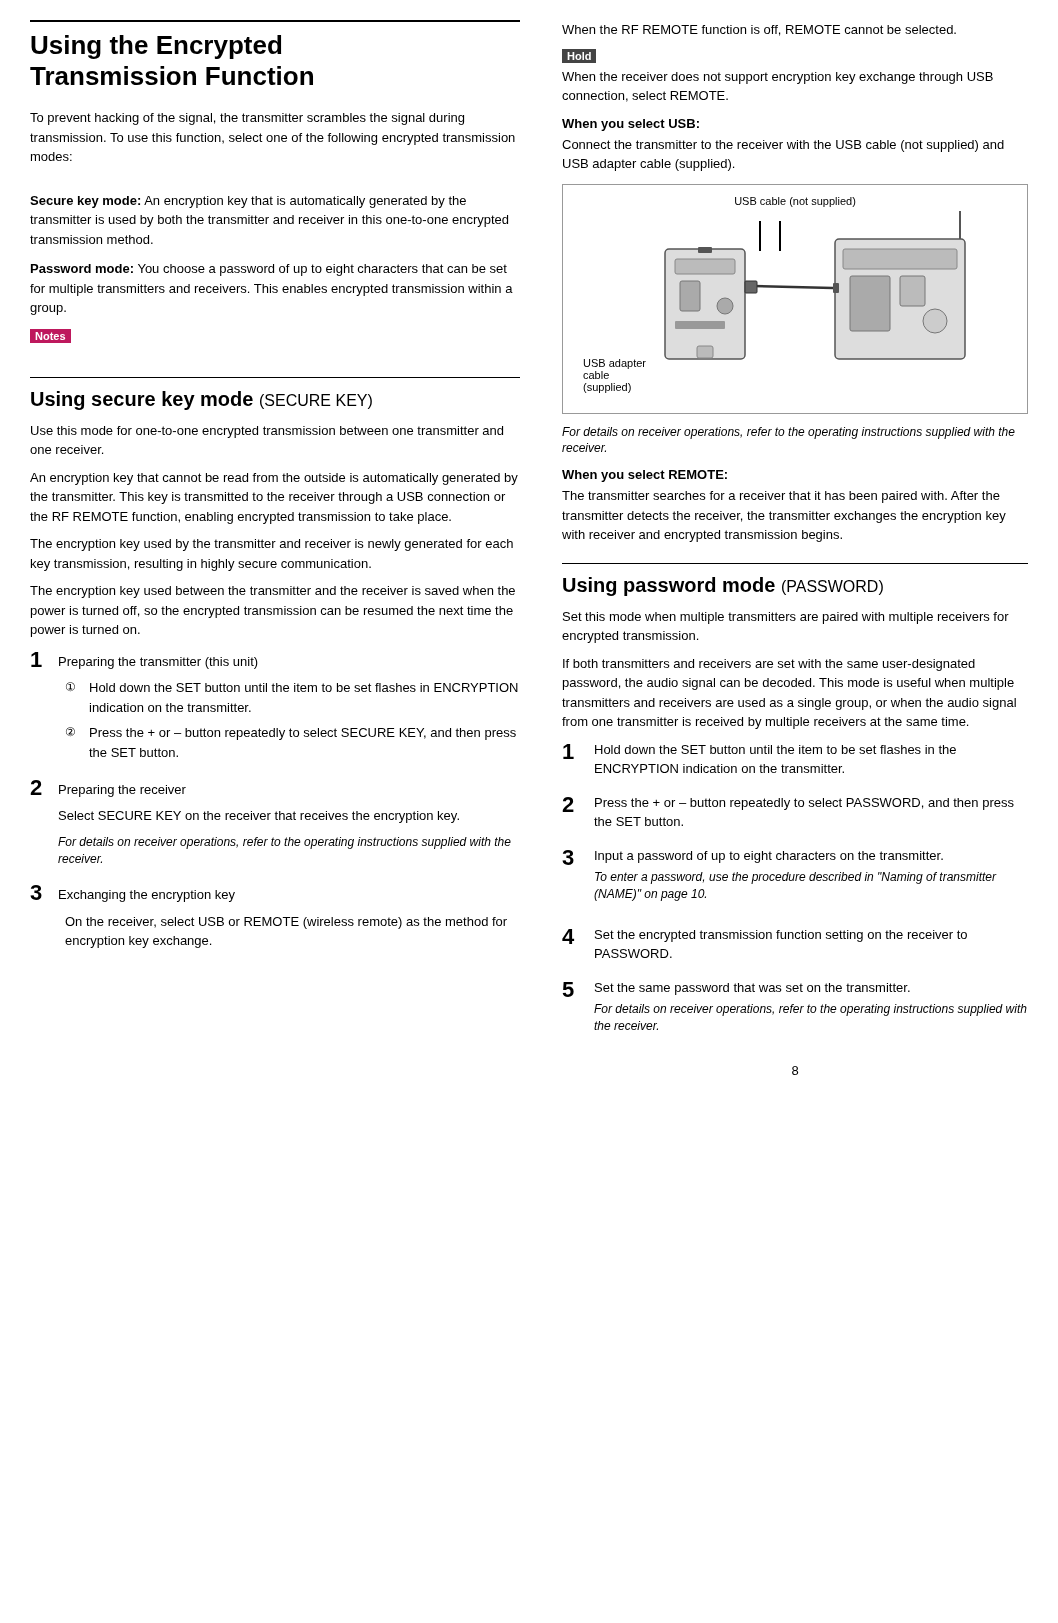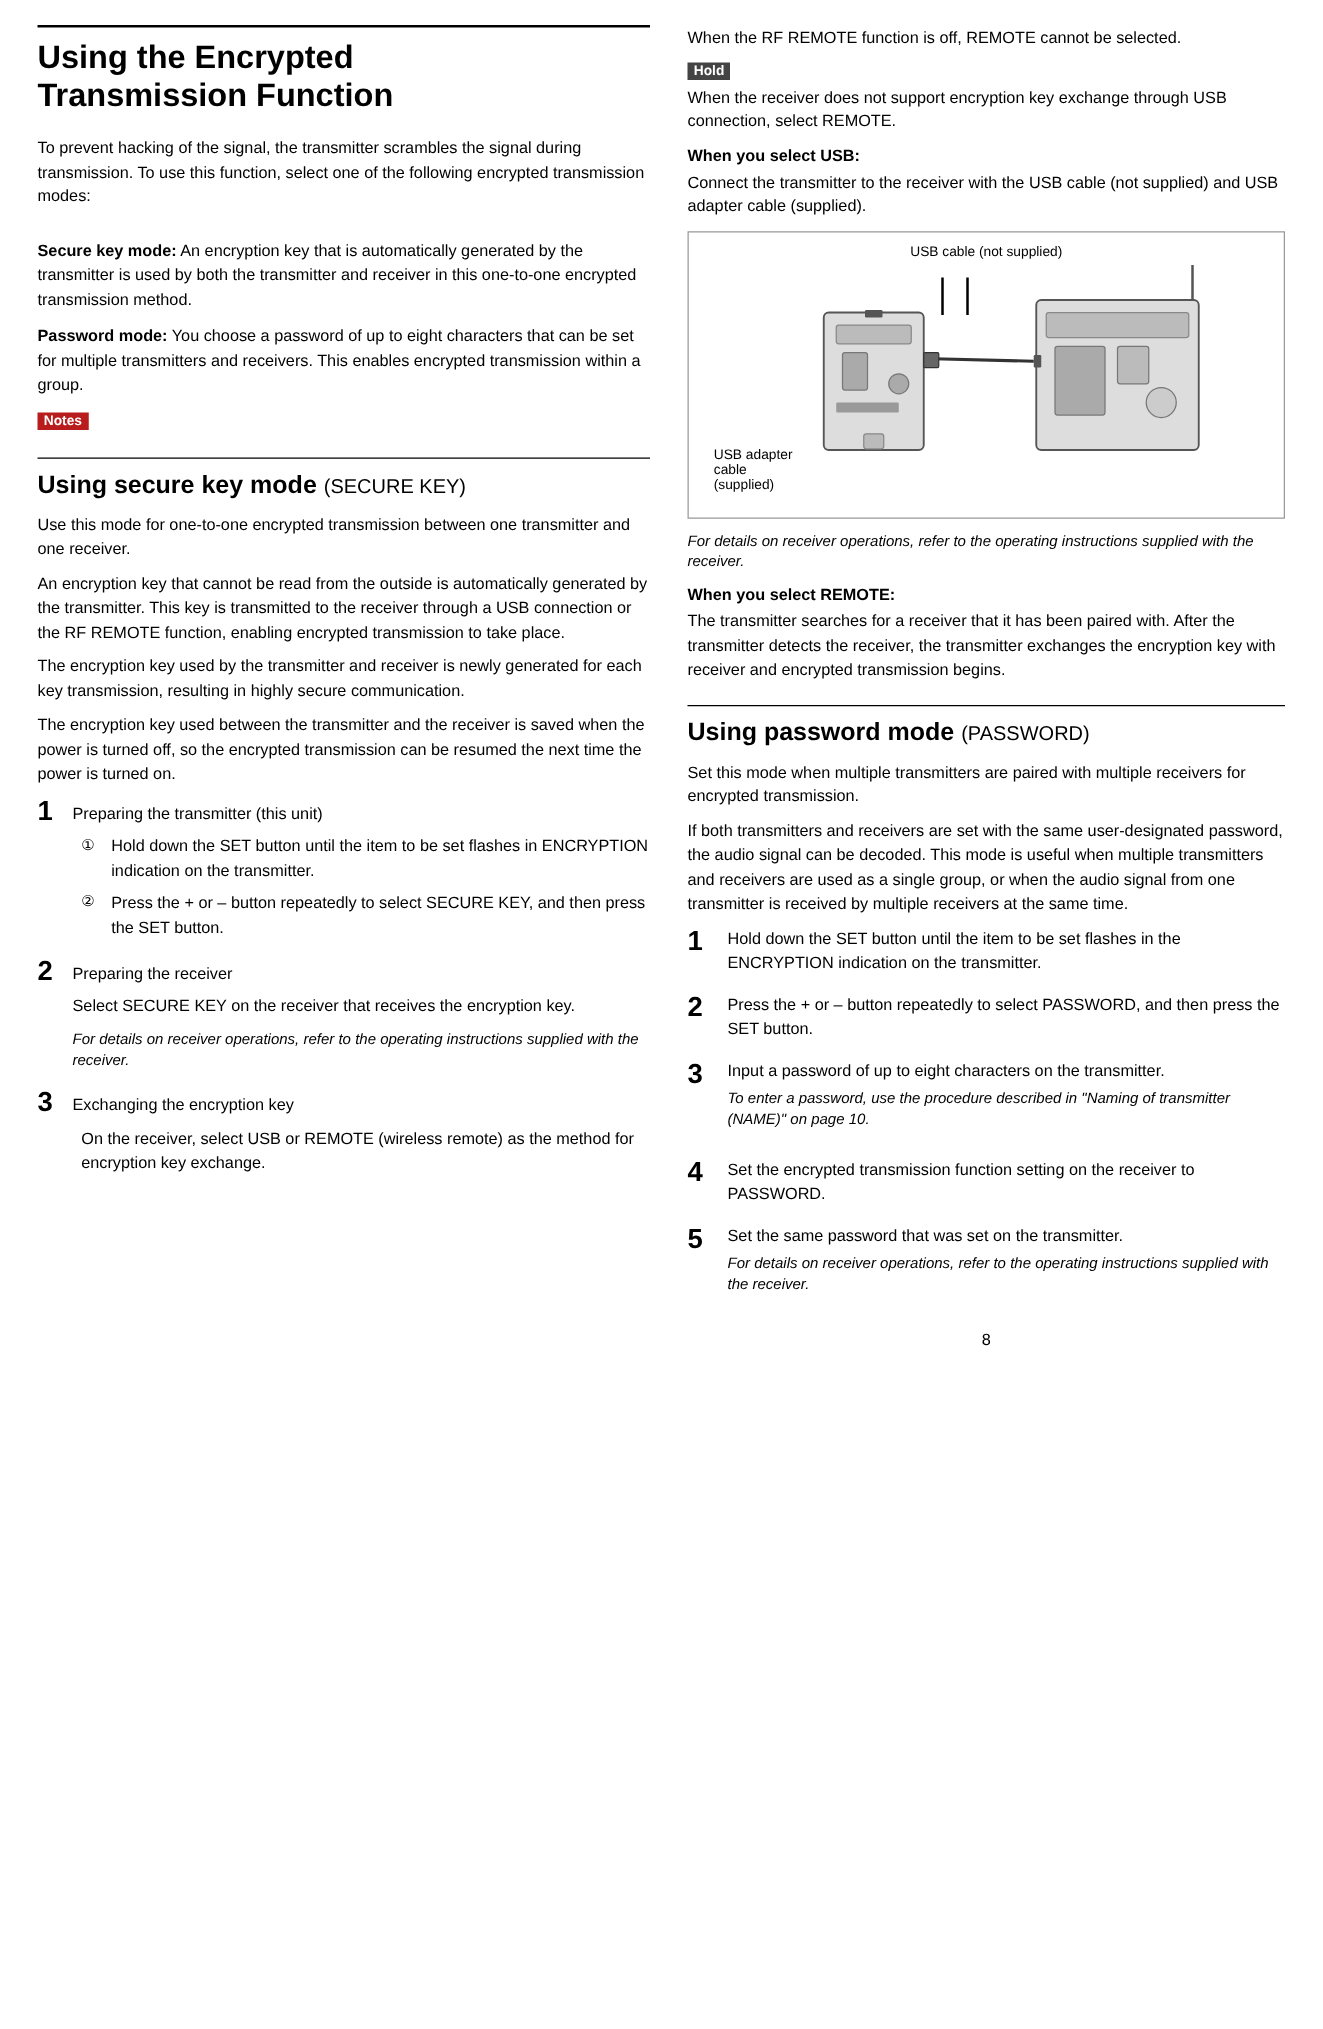--- a/index.html
+++ b/index.html
@@ -11,21 +11,21 @@
       width: 1058px;
       min-height: 1623px;
       padding: 0;
     }
     .page {
       display: flex;
       flex-direction: row;
       width: 1058px;
       min-height: 1623px;
       padding: 20px 30px 30px 30px;
-      gap: 30px;
+      gap: 42px;
     }
     .left-col {
       width: 490px;
       flex-shrink: 0;
     }
     .right-col {
       flex: 1;
     }
     hr.top-rule {
       border: none;
@@ -51,26 +51,26 @@
     .mode-desc {
       font-size: 13px;
       line-height: 1.5;
       margin-bottom: 10px;
     }
     .mode-desc b {
       font-weight: bold;
     }
     .notes-badge {
       display: inline-block;
-      background: #b91c1c;
+      background: #be185d;
       color: #fff;
       font-size: 11px;
       font-weight: bold;
       padding: 1px 5px;
-      margin-bottom: 4px;
+      margin-bottom: 16px;
     }
     .note-badge {
       display: inline-block;
       background: #444;
       color: #fff;
       font-size: 11px;
       font-weight: bold;
       padding: 1px 5px;
       margin-bottom: 4px;
     }

